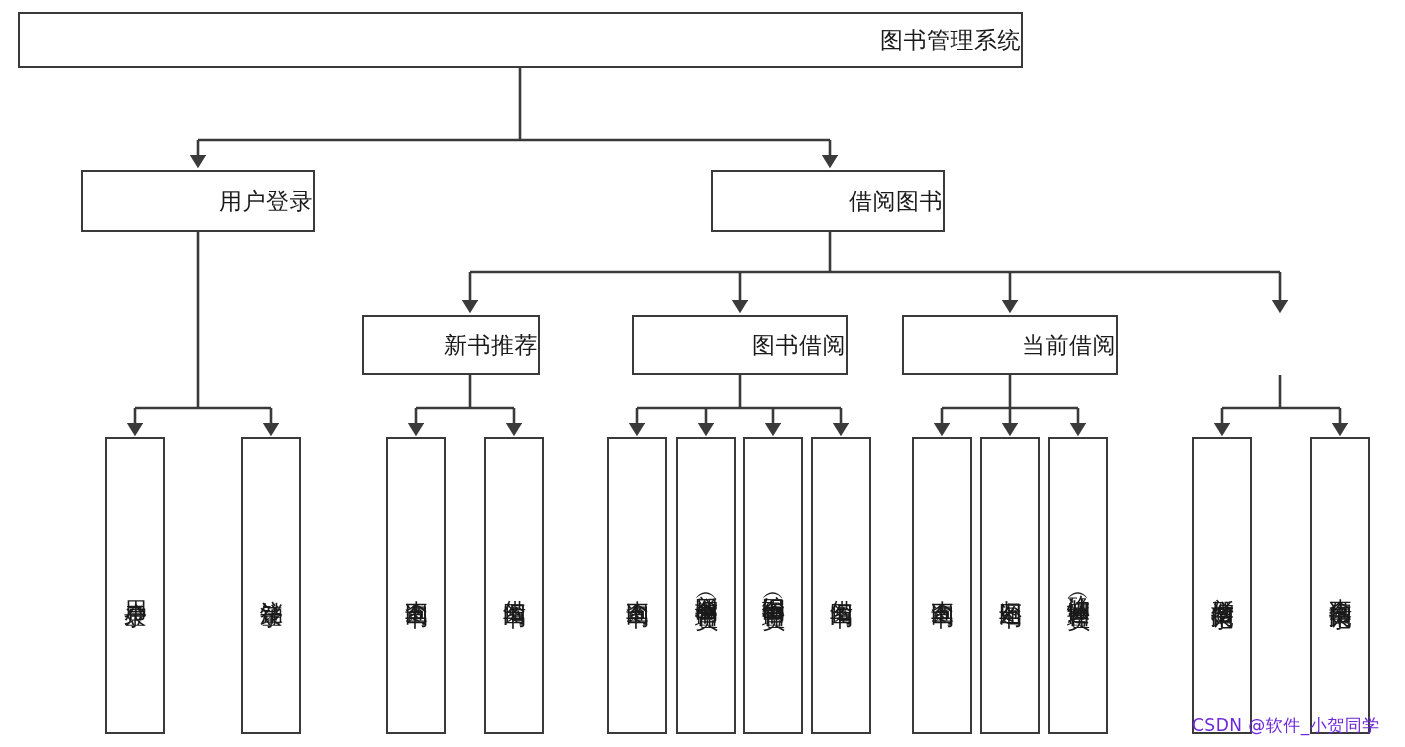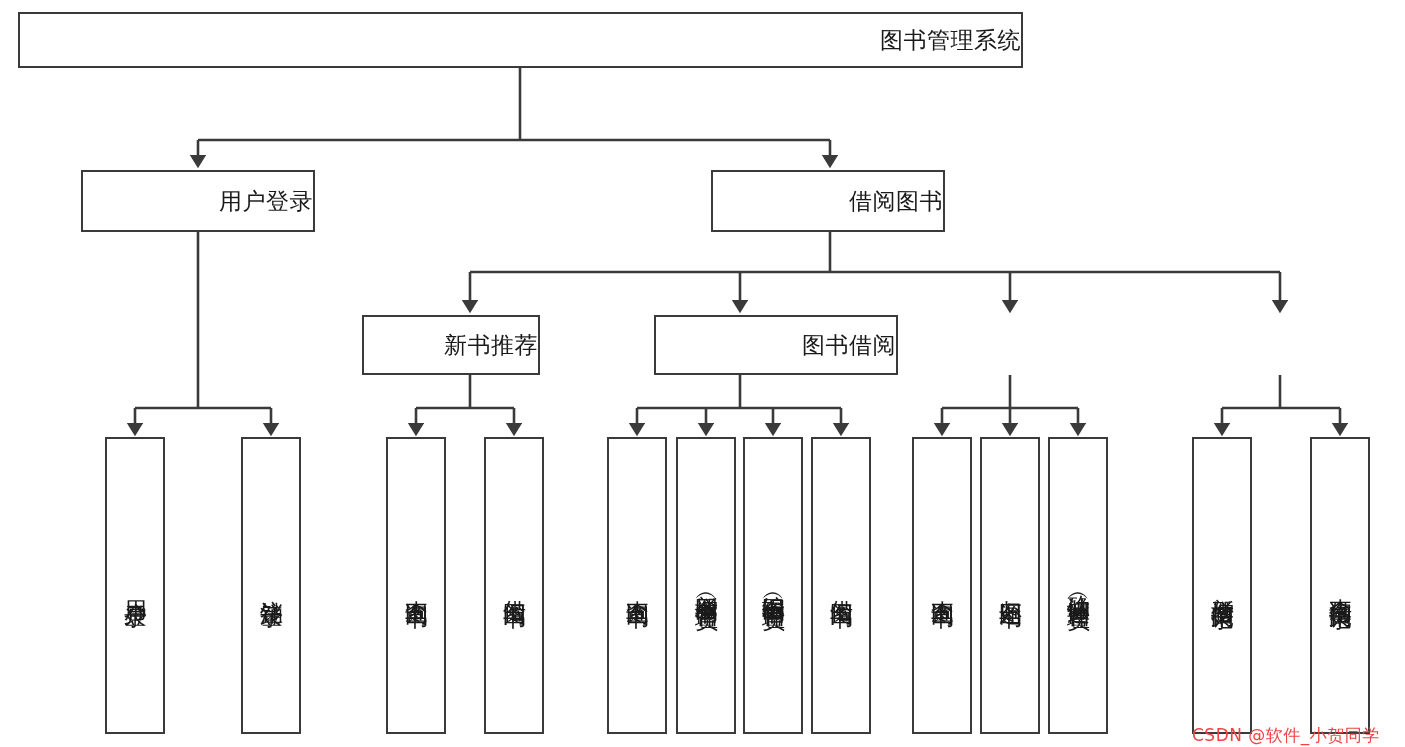--- a/index.html
+++ b/index.html
@@ -61,25 +61,24 @@
     writing-mode: vertical-rl;
     text-orientation: upright;
     font-size: 23px;
     line-height: 1.12;
     letter-spacing: 2px;
     white-space: nowrap;
   }
   .watermark {
     position: absolute;
     font-size: 17px;
-    color: #ef4444;
+    color: #6d28d9;
     white-space: nowrap;
     z-index: 5;
     letter-spacing: 0.5px;
-    margin-top: 10px;
   }
 </style>
 </head>
 <body>
 
 <div id="diagram-root">
 
   <svg id="edges-layer" viewBox="0 0 1405 747" width="1405" height="747">
     <defs>
       <marker id="arrowhead" markerWidth="9" markerHeight="9" refX="2.0" refY="3.2" orient="auto" markerUnits="strokeWidth">
@@ -139,24 +138,27 @@
   </div>
 
   <div class="node horiz" style="left:711px; top:170px; width:234px; height:62px;">
     <span class="node-label">借阅图书</span>
   </div>
 
   <div class="node horiz" style="left:362px; top:315px; width:178px; height:60px;">
     <span class="node-label">新书推荐</span>
   </div>
 
-  <div class="node horiz" style="left:654px; top:315px; width:244px; height:60px;">
+  <div class="node horiz" style="left:632px; top:315px; width:216px; height:60px;">
     <span class="node-label">图书借阅</span>
   </div>
 
+  <div class="node horiz" style="left:902px; top:315px; width:216px; height:60px;">
+    <span class="node-label">当前借阅</span>
+  </div>
 
 
   <div class="node vert" style="left:105px; top:437px; width:60px; height:297px;">
     <span class="node-label">用户登录</span>
   </div>
 
   <div class="node vert" style="left:241px; top:437px; width:60px; height:297px;">
     <span class="node-label">注销登录</span>
   </div>
 

